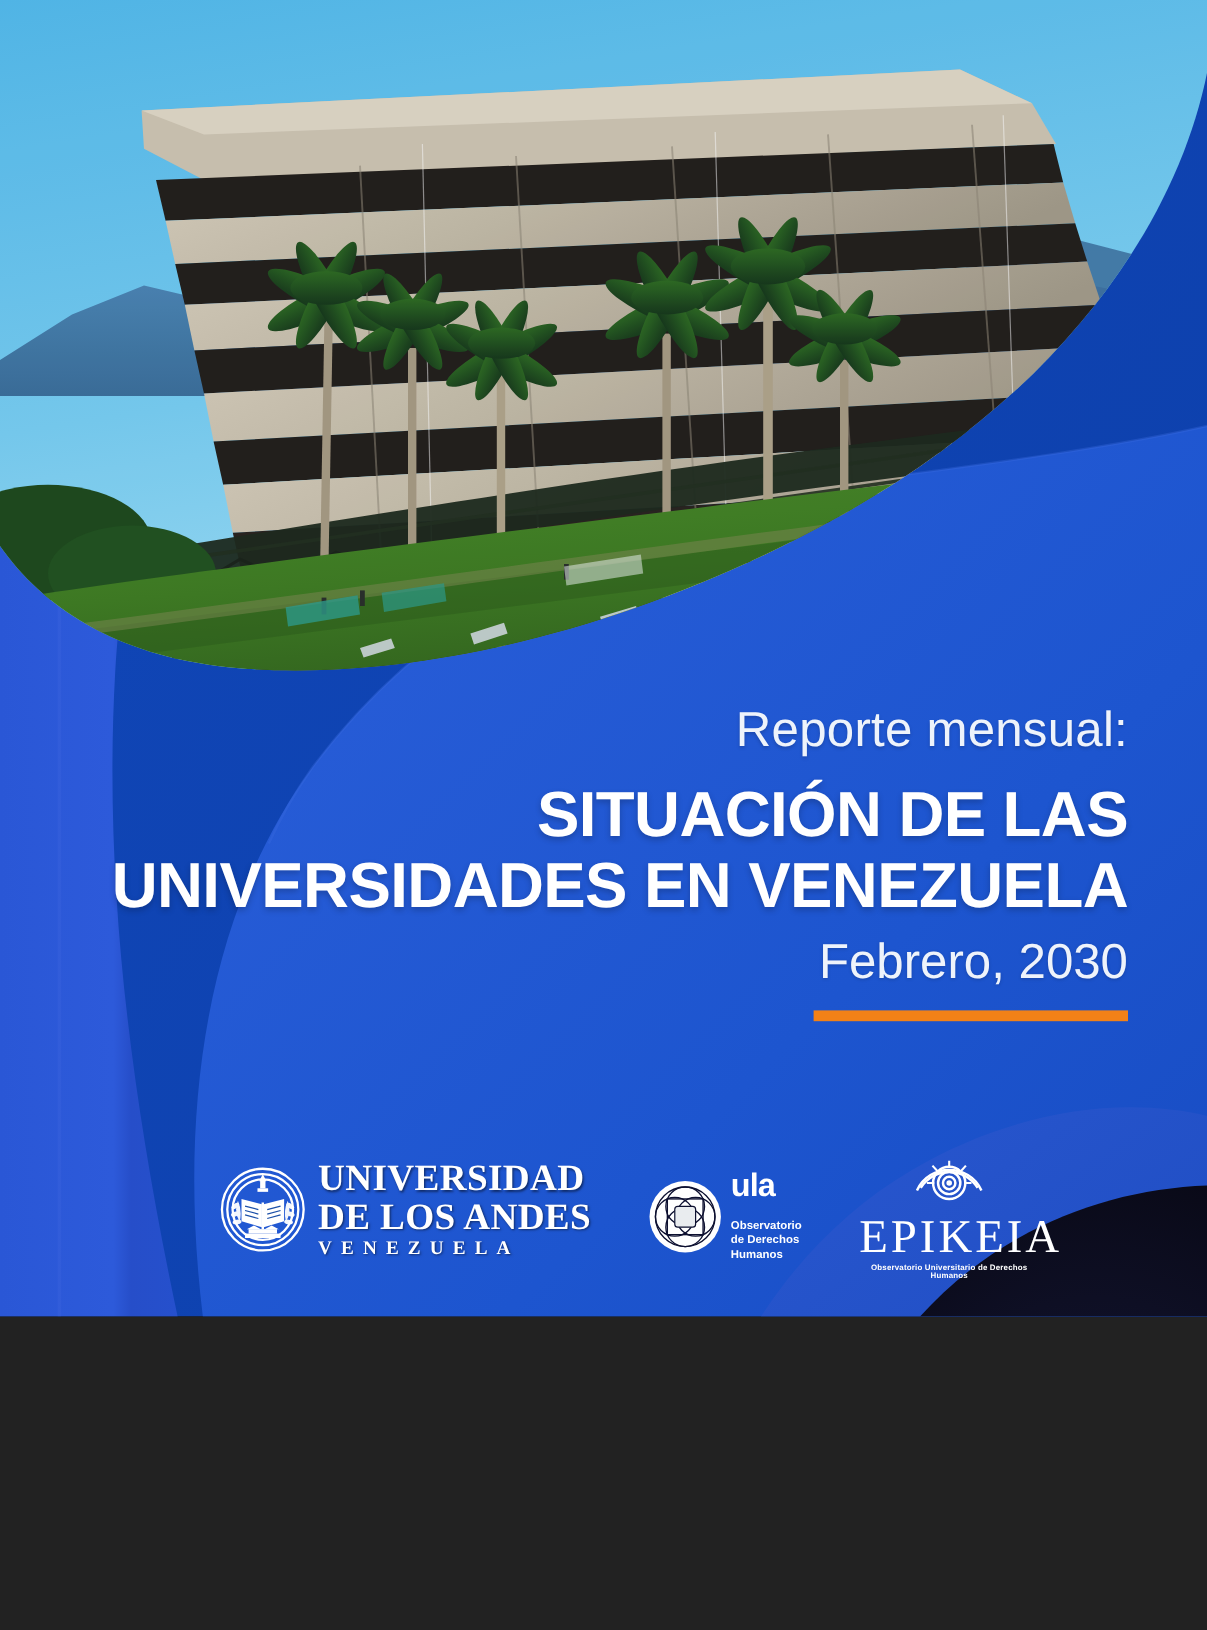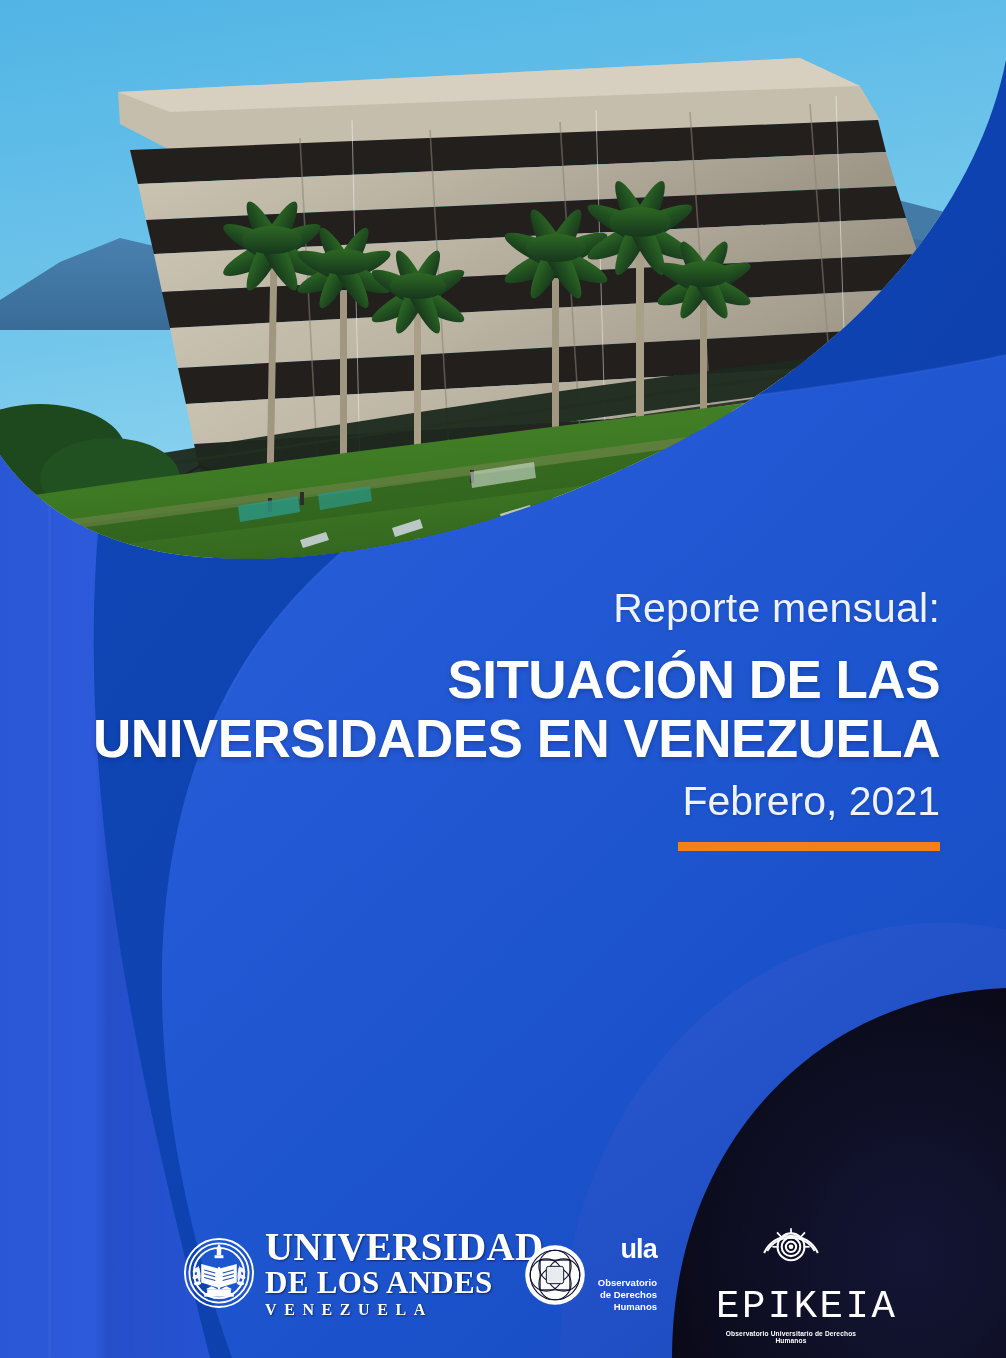--- a/index.html
+++ b/index.html
@@ -3,21 +3,21 @@
 <meta charset="utf-8">
 <style>
   html, body {
     margin: 0;
     padding: 0;
     background: #222;
   }
   #cover {
     position: relative;
     width: 1006px;
-    height: 1358px;
+    height: 1097px;
     overflow: hidden;
     background: #000000;
     font-family: "Liberation Sans", sans-serif;
   }
 
   
   .layer {
     position: absolute;
     inset: 0;
     width: 1006px;
@@ -95,21 +95,21 @@
   #logo-ula { left: 182px; top: 5px; }
   #logo-ula .seal { width: 74px; height: 74px; flex: 0 0 74px; }
   #logo-ula .words {
     margin-left: 9px;
     color: #fff;
     line-height: 1;
     text-shadow: 1px 1px 2px rgba(0,0,0,.5);
   }
   #logo-ula .w1 {
     font-family: "Liberation Serif", serif;
-    font-size: 39px;
+    font-size: 31px;
     font-weight: 700;
     letter-spacing: .3px;
     display: block;
   }
   #logo-ula .w2 {
     font-family: Liberation Serif, serif;
     font-size: 31px;
     font-weight: 700;
     letter-spacing: .3px;
     display: block;
@@ -118,21 +118,21 @@
   #logo-ula .w3 {
     font-family: "Liberation Serif", serif;
     font-size: 16px;
     font-weight: 700;
     letter-spacing: 7.6px;
     display: block;
     margin-top: 4px;
   }
 
   
-  #logo-obs { left: 524px; top: 14px; text-align: right; }
+  #logo-obs { left: 540px; top: 14px; }
   #logo-obs .mark { width: 62px; height: 62px; flex: 0 0 62px; }
   #logo-obs .words { margin-left: 7px; color: #fff; line-height: 1; }
   #logo-obs .o1 {
     display: block;
     font-size: 27px;
     font-weight: 700;
     letter-spacing: -0.8px;
   }
   #logo-obs .o2 {
     display: block;
@@ -142,26 +142,26 @@
     margin-top: 14px;
     max-width: 64px;
   }
 
   
   #logo-epikeia { left: 716px; top: 0px; width: 150px; text-align: center; display: block; }
   #logo-epikeia .eye { width: 62px; height: 48px; margin: 0 auto; display: block; }
   #logo-epikeia .ename {
     display: block;
     color: #fff;
-    font-family: Liberation Mono, monospace;
+    font-family: Liberation Serif, serif;
     font-size: 39px;
     font-weight: 400;
     letter-spacing: 2.5px;
     line-height: 1;
-    margin-top: 18px;
+    margin-top: 2px;
   }
   #logo-epikeia .esub {
     display: block;
     color: #fff;
     font-size: 6.6px;
     font-weight: 700;
     letter-spacing: .15px;
     margin-top: 3px;
   }
 </style>
@@ -447,21 +447,21 @@
       <rect x="0" y="0" width="1006" height="620" fill="#0a2a5a" opacity="0.03"></rect>
     </svg>
   </div>
 
   <div id="title-block">
     <div class="kicker">Reporte mensual:</div>
     <div class="headline">
       <span class="l1">SITUACIÓN DE LAS</span>
       <span class="l2">UNIVERSIDADES EN VENEZUELA</span>
     </div>
-    <div class="dateline">Febrero, 2021</div>
+    <div class="dateline">Febrero, 2030</div>
     <div id="accent-bar"></div>
   </div>
 
   <div id="logo-row">
 
     <div class="logo" id="logo-ula">
       <span class="seal">
         <svg viewBox="0 0 100 100" aria-hidden="true">
           <g fill="none" stroke="#ffffff" stroke-width="2.6">
             <circle cx="50" cy="50" r="46"></circle>

